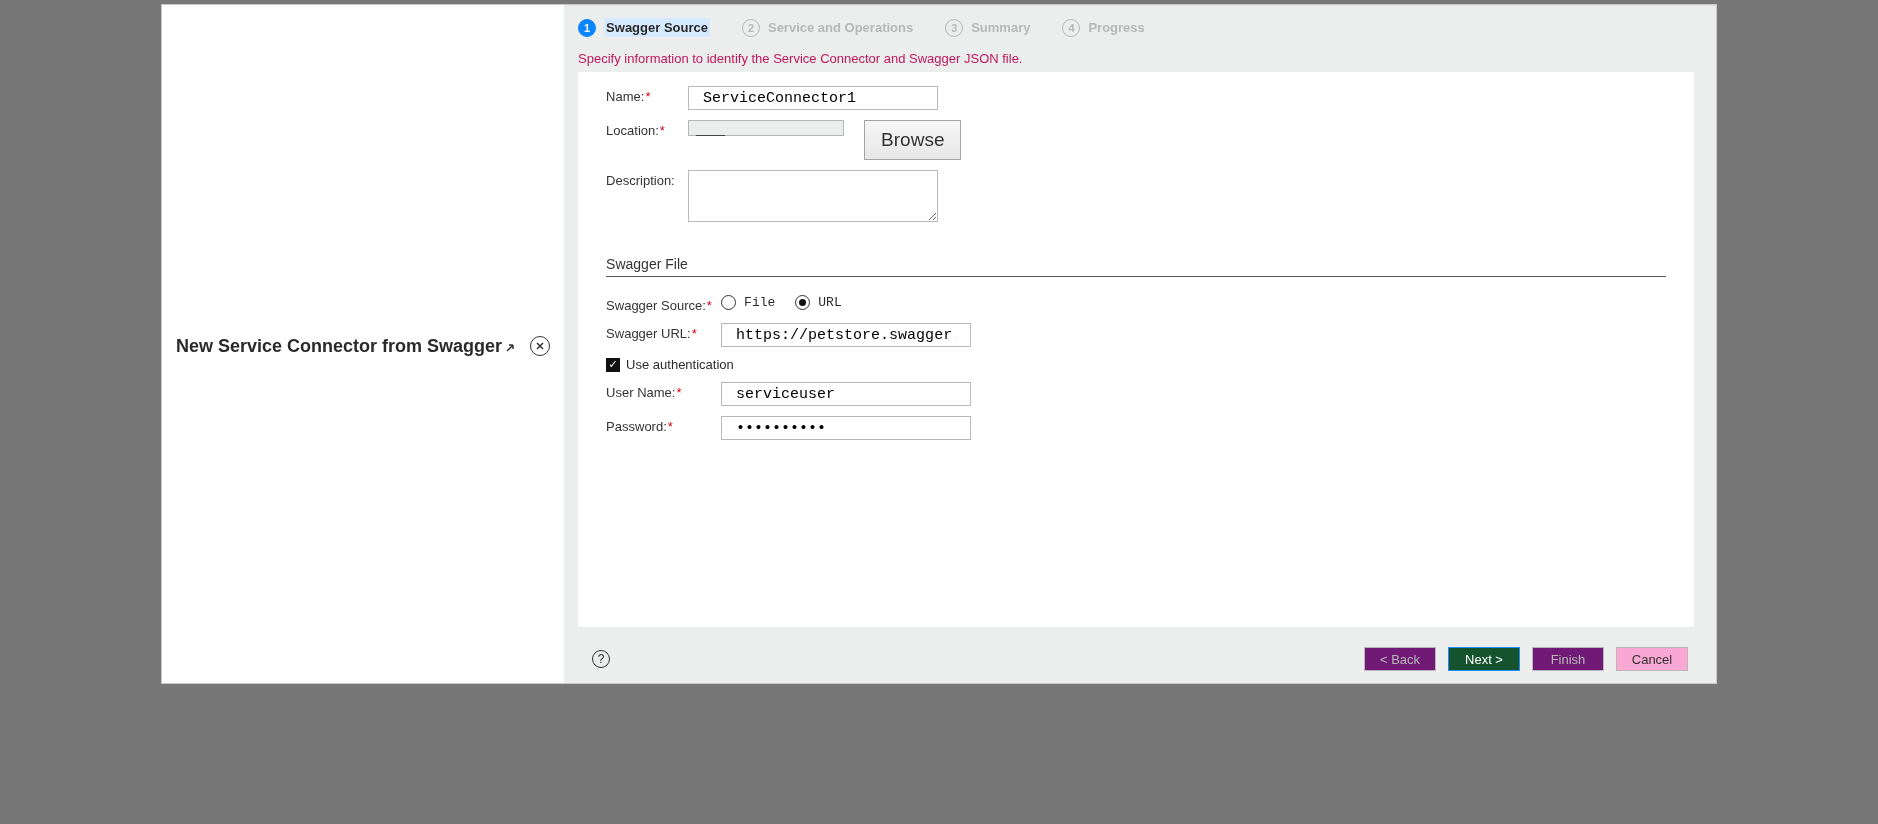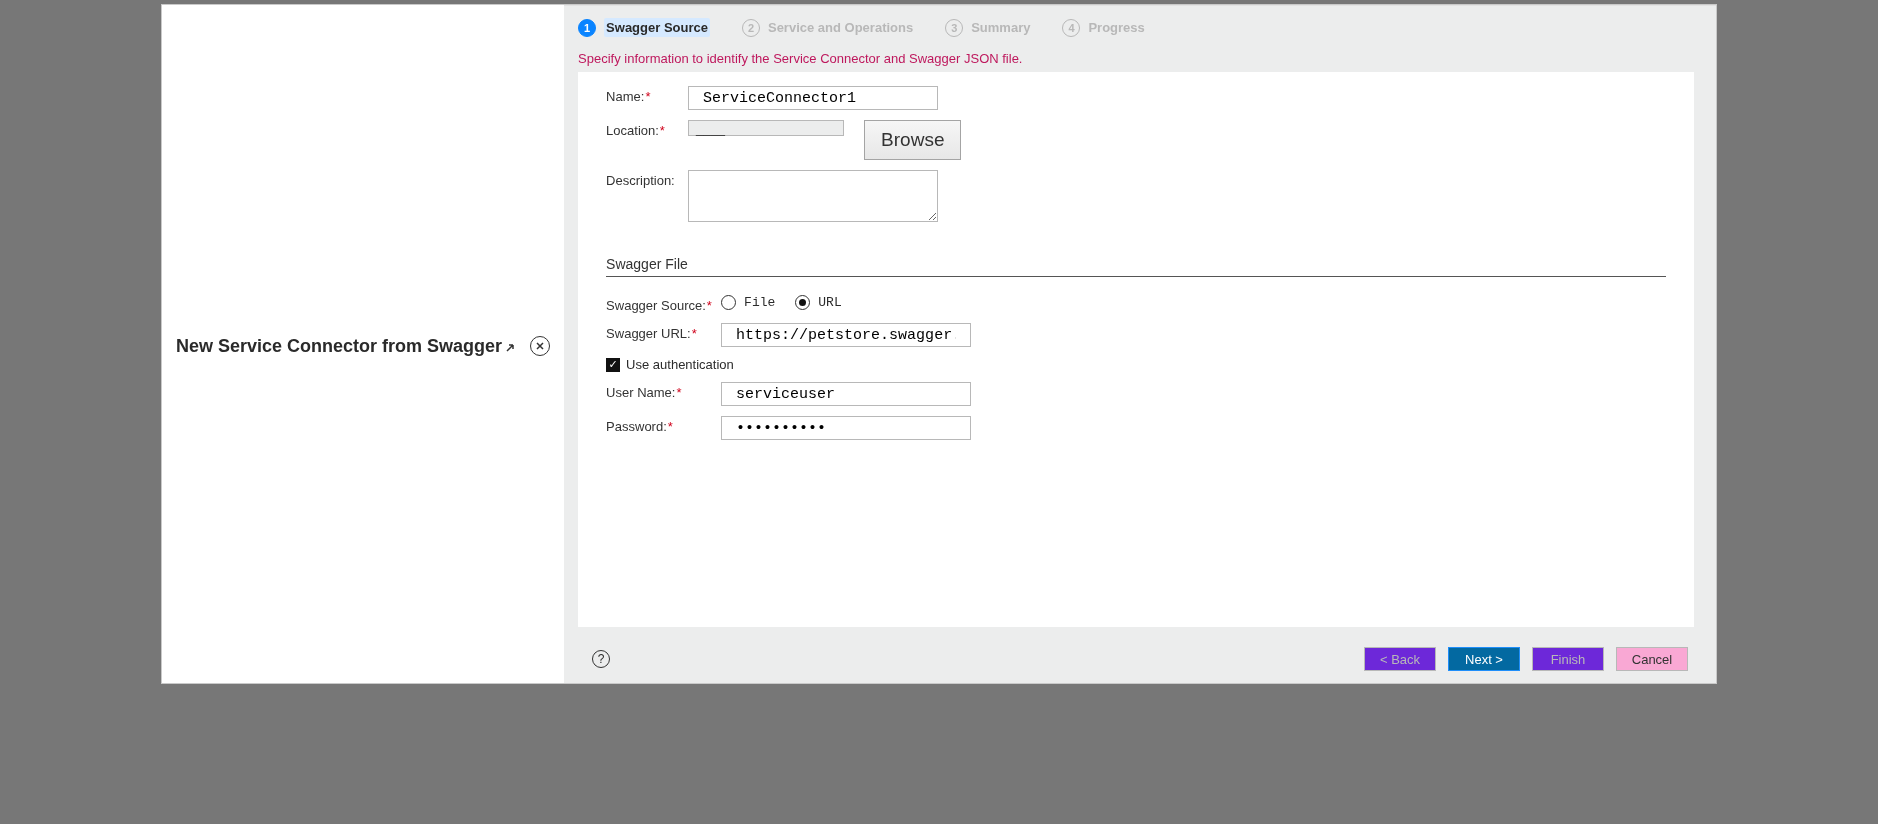--- a/index.html
+++ b/index.html
@@ -156,26 +156,26 @@
     padding: 12px 14px 12px 14px;
     display: flex;
     justify-content: space-between;
     align-items: center;
   }
   .footer-right { display: flex; gap: 12px; }
   .fbtn {
     min-width: 72px;
     height: 24px;
     border: 1px solid #b8b8b8;
-    background: #6d28d9;
+    background: #701a75;
     font-size: 13px;
     color: #555;
     cursor: pointer;
   }
-  .fbtn.primary { background: #0369a1; border-color: #1f8efa; color: #fff; padding-left: 6px; }
+  .fbtn.primary { background: #14532d; border-color: #1f8efa; color: #fff; padding-left: 6px; }
   .fbtn.disabled { color: #b8b8b8; cursor: default; }
   .fbtn.gray { background: #f9a8d4; border-color:#b8b8b8; color:#333; }
   .help-icon {
     width: 18px; height: 18px; border-radius: 50%;
     border: 1.5px solid #333;
     display: flex; align-items: center; justify-content: center;
     font-size: 12px; cursor: pointer;
   }
 </style>
 </head>

